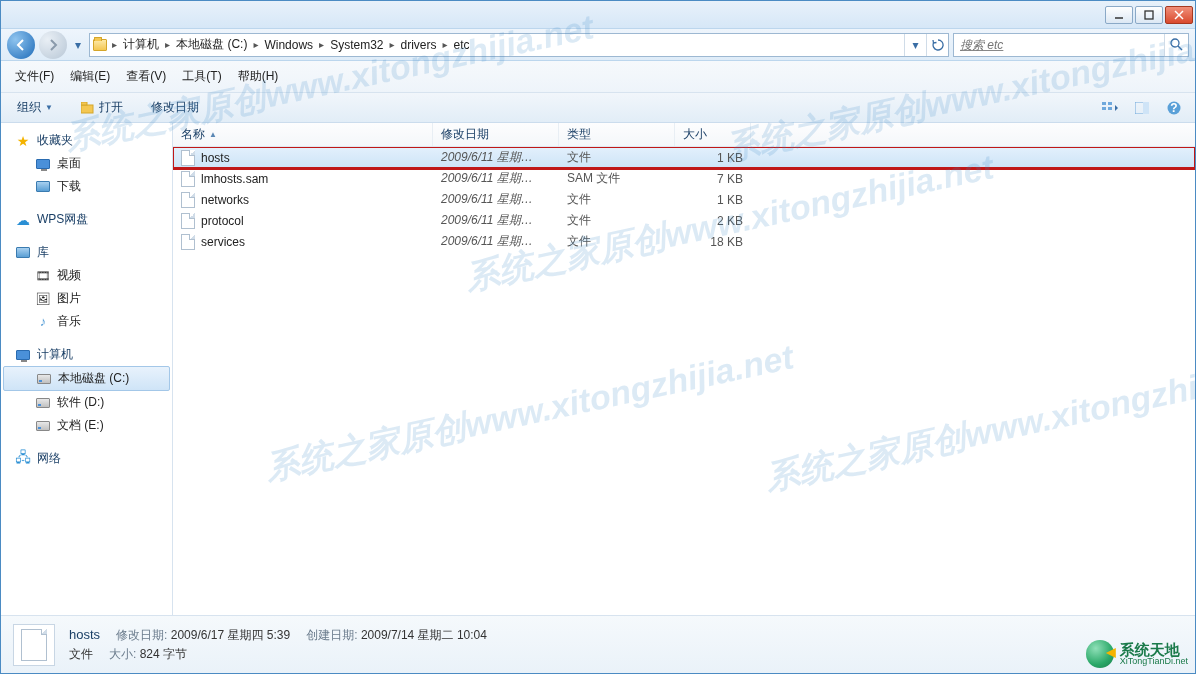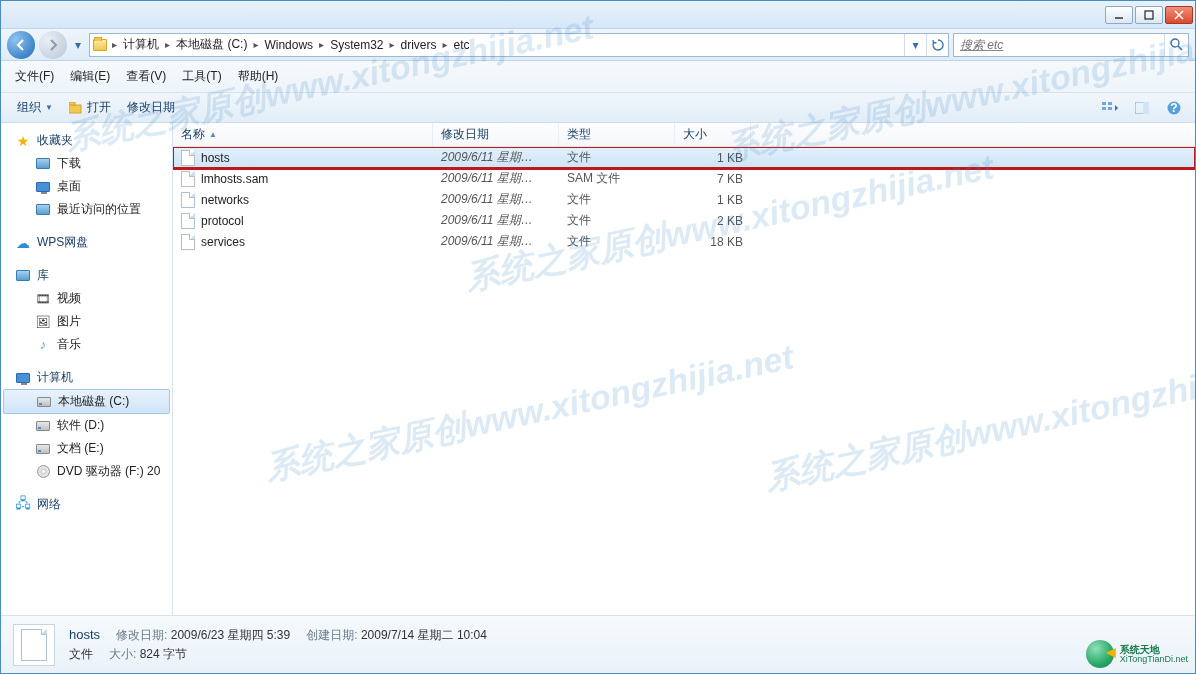--- a/index.html
+++ b/index.html
@@ -31,21 +31,21 @@
 .addr-refresh, .addr-drop { width: 22px; height:100%; display:flex; align-items:center; justify-content:center; border-left:1px solid #d0dce8; color:#3a6ea5; }
 .search-wrap { width: 236px; height: 24px; border: 1px solid #9db8d2; background:#fff; display:flex; align-items:center; }
 .search-input { flex:1; border:none; outline:none; padding:0 6px; font-style:italic; color:#888; background:transparent;text-decoration:underline; }
 .search-btn { width:24px; height:100%; display:flex; align-items:center; justify-content:center; border-left:1px solid #d0dce8; color:#3a6ea5; }
 
 
 .menubar { height: 32px; background: linear-gradient(#f6f9fc,#eef4fa); display:flex; align-items:center; padding:12px 6px; border-bottom:1px solid #d7e3ef; }
 .menu-item { padding: 2px 8px; color:#222; cursor:default; }
 
 
-.toolbar { height: 30px; background: linear-gradient(#f1f6fb,#e2edf7); display:flex; align-items:center; padding:0 8px; border-bottom:1px solid #cbdced; }
+.toolbar { height: 30px; background: linear-gradient(#f1f6fb,#e2edf7); display:flex; align-items:center; padding:0 8px; gap:12px; border-bottom:1px solid #cbdced; }
 .tb-btn { padding: 3px 8px; display:flex; align-items:center; gap:4px; color:#1a3f66; cursor:default; border-radius:2px; }
 .tb-drop { font-size:8px; color:#3a6ea5; }
 .tb-right { margin-left:auto; display:flex; align-items:center; gap:6px; }
 .tb-icon-btn { width:26px; height:22px; display:flex; align-items:center; justify-content:center; color:#3a6ea5; }
 
 
 .body { flex:1; display:flex; overflow:hidden; }
 .sidebar { width: 172px; background:#fff; border-right:1px solid #d7e3ef; overflow-y:auto; padding:6px 0; }
 .side-group { margin-bottom:10px; }
 .side-head { display:flex; align-items:center; gap:6px; padding:3px 6px 3px 14px; color:#1a3f66; font-weight:400; }
@@ -96,21 +96,21 @@
 .det-label { color:#6a7b8c; }
 .det-val { color:#333; }
 .det-line2 { display:flex; align-items:baseline; gap:16px; color:#333; }
 
 
 .wm { position:absolute; color:rgba(60,140,200,0.18); font-size:34px; font-style:italic; font-weight:bold; transform:rotate(-12deg); pointer-events:none; white-space:nowrap; }
 .brand { position:absolute; right:8px; bottom:6px; display:flex; align-items:center; gap:6px; }
 .brand-globe { width:28px; height:28px; border-radius:50%; background:radial-gradient(circle at 35% 30%, #8fe0b8, #2aa868 60%, #1a7a4a); position:relative; }
 .brand-globe::after{ content:""; position:absolute; right:-2px; top:8px; width:10px; height:10px; background:#f4b300; clip-path: polygon(100% 0,100% 100%,0 50%); }
 .brand-txt { display:flex; flex-direction:column; line-height:1; }
-.brand-cn { font-size:10px; font-weight:bold; color:#1a7a4a; }
+.brand-cn { font-size:15px; font-weight:bold; color:#1a7a4a; }
 .brand-en { font-size:9px; color:#1a7a4a; }
 </style>
 </head>
 <body>
 
 <div class="window">
 
   <div class="titlebar">
     <div class="win-btns">
       <div class="win-btn">
@@ -231,35 +231,29 @@
 
   <div class="body">
     <div class="sidebar">
       <div class="side-group">
         <div class="side-head">
             <span class="ico star">★</span>
             <span>收藏夹</span>
           </div>
         <div class="side-item">
             <span class="ico">
+              <span class="monitor"></span>
+            </span>
+            <span>桌面</span>
+          </div>
+        <div class="side-item">
+            <span class="ico">
               <span class="blue-folder"></span>
             </span>
             <span>下载</span>
-          </div>
-        <div class="side-item">
-            <span class="ico">
-              <span class="monitor"></span>
-            </span>
-            <span>桌面</span>
-          </div>
-        <div class="side-item">
-            <span class="ico">
-              <span class="blue-folder"></span>
-            </span>
-            <span>最近访问的位置</span>
           </div>
       </div>
       <div class="side-group">
         <div class="side-head">
             <span class="ico cloud">☁</span>
             <span>WPS网盘</span>
           </div>
       </div>
       <div class="side-group">
         <div class="side-head">
@@ -298,26 +292,20 @@
             <span class="ico">
               <span class="disk"></span>
             </span>
             <span>软件 (D:)</span>
           </div>
         <div class="side-item">
             <span class="ico">
               <span class="disk"></span>
             </span>
             <span>文档 (E:)</span>
-          </div>
-        <div class="side-item">
-            <span class="ico">
-              <span class="cd"></span>
-            </span>
-            <span>DVD 驱动器 (F:) 20</span>
           </div>
       </div>
       <div class="side-group">
         <div class="side-head">
             <span class="ico net">🖧</span>
             <span>网络</span>
           </div>
       </div>
     </div>
 
@@ -387,21 +375,21 @@
     </div>
   </div>
 
   <div class="details">
     <div class="det-thumb">
         <span class="file-icon"></span>
       </div>
     <div class="det-info">
       <div class="det-line1">
         <span class="det-name">hosts</span>
-        <span><span class="det-label">修改日期:</span> <span class="det-val">2009/6/23 星期四 5:39</span></span>
+        <span><span class="det-label">修改日期:</span> <span class="det-val">2009/6/17 星期四 5:39</span></span>
         <span><span class="det-label">创建日期:</span> <span class="det-val">2009/7/14 星期二 10:04</span></span>
       </div>
       <div class="det-line2">
         <span class="det-val">文件</span>
         <span><span class="det-label">大小:</span> <span class="det-val">824 字节</span></span>
       </div>
     </div>
   </div>
 
 </div>

